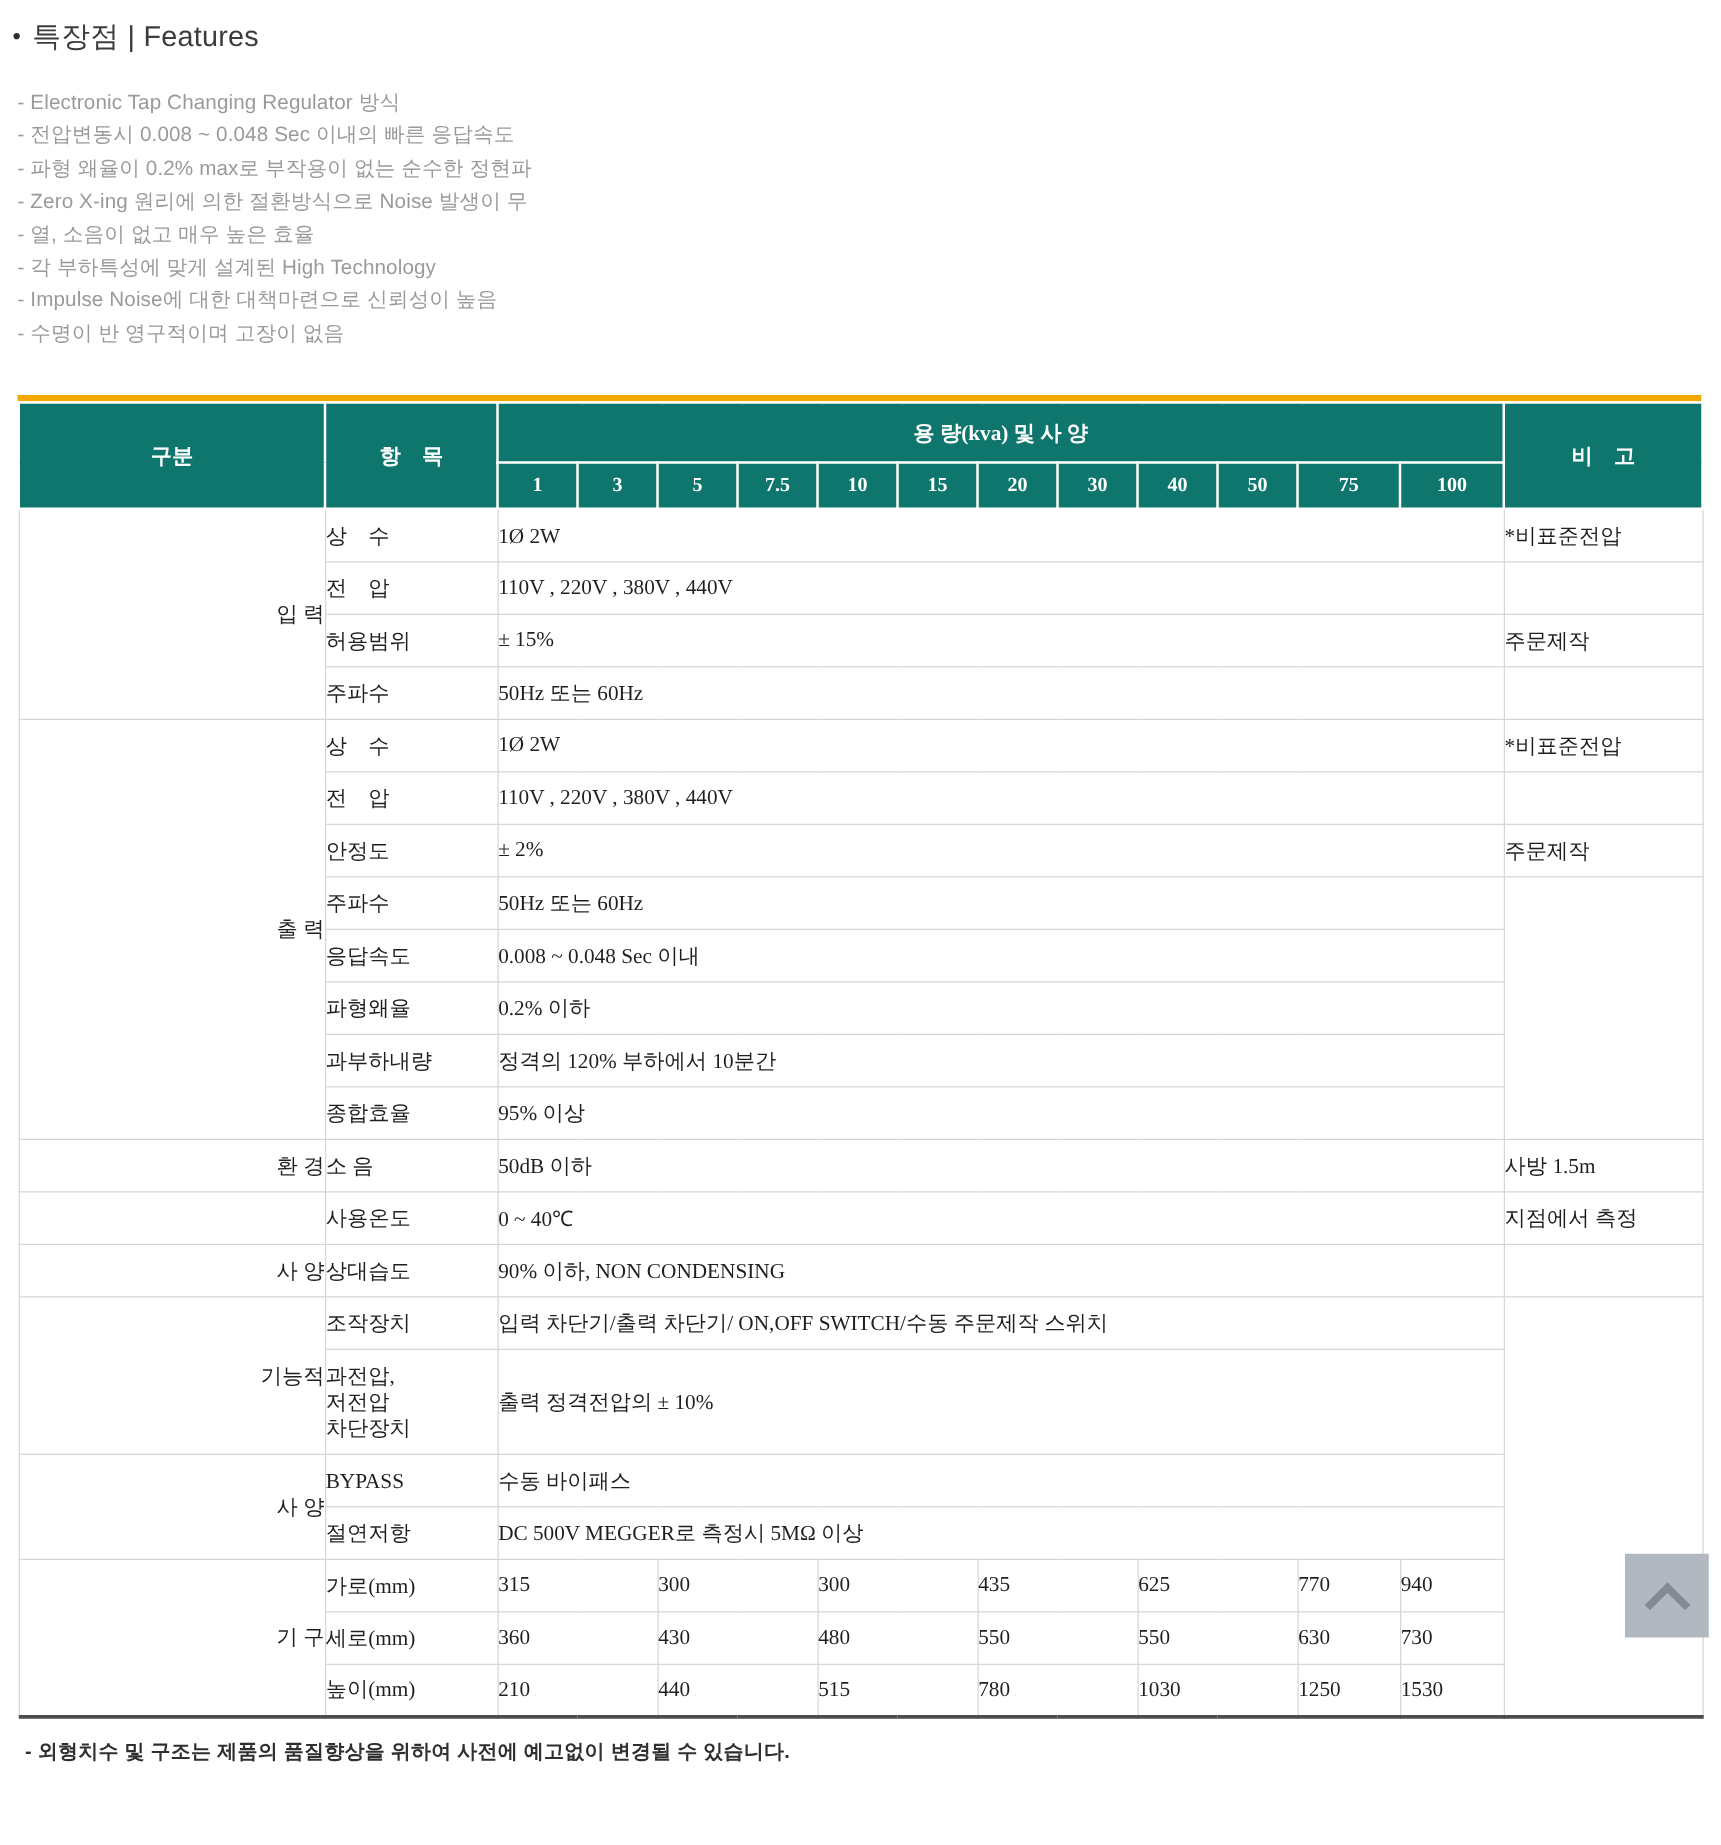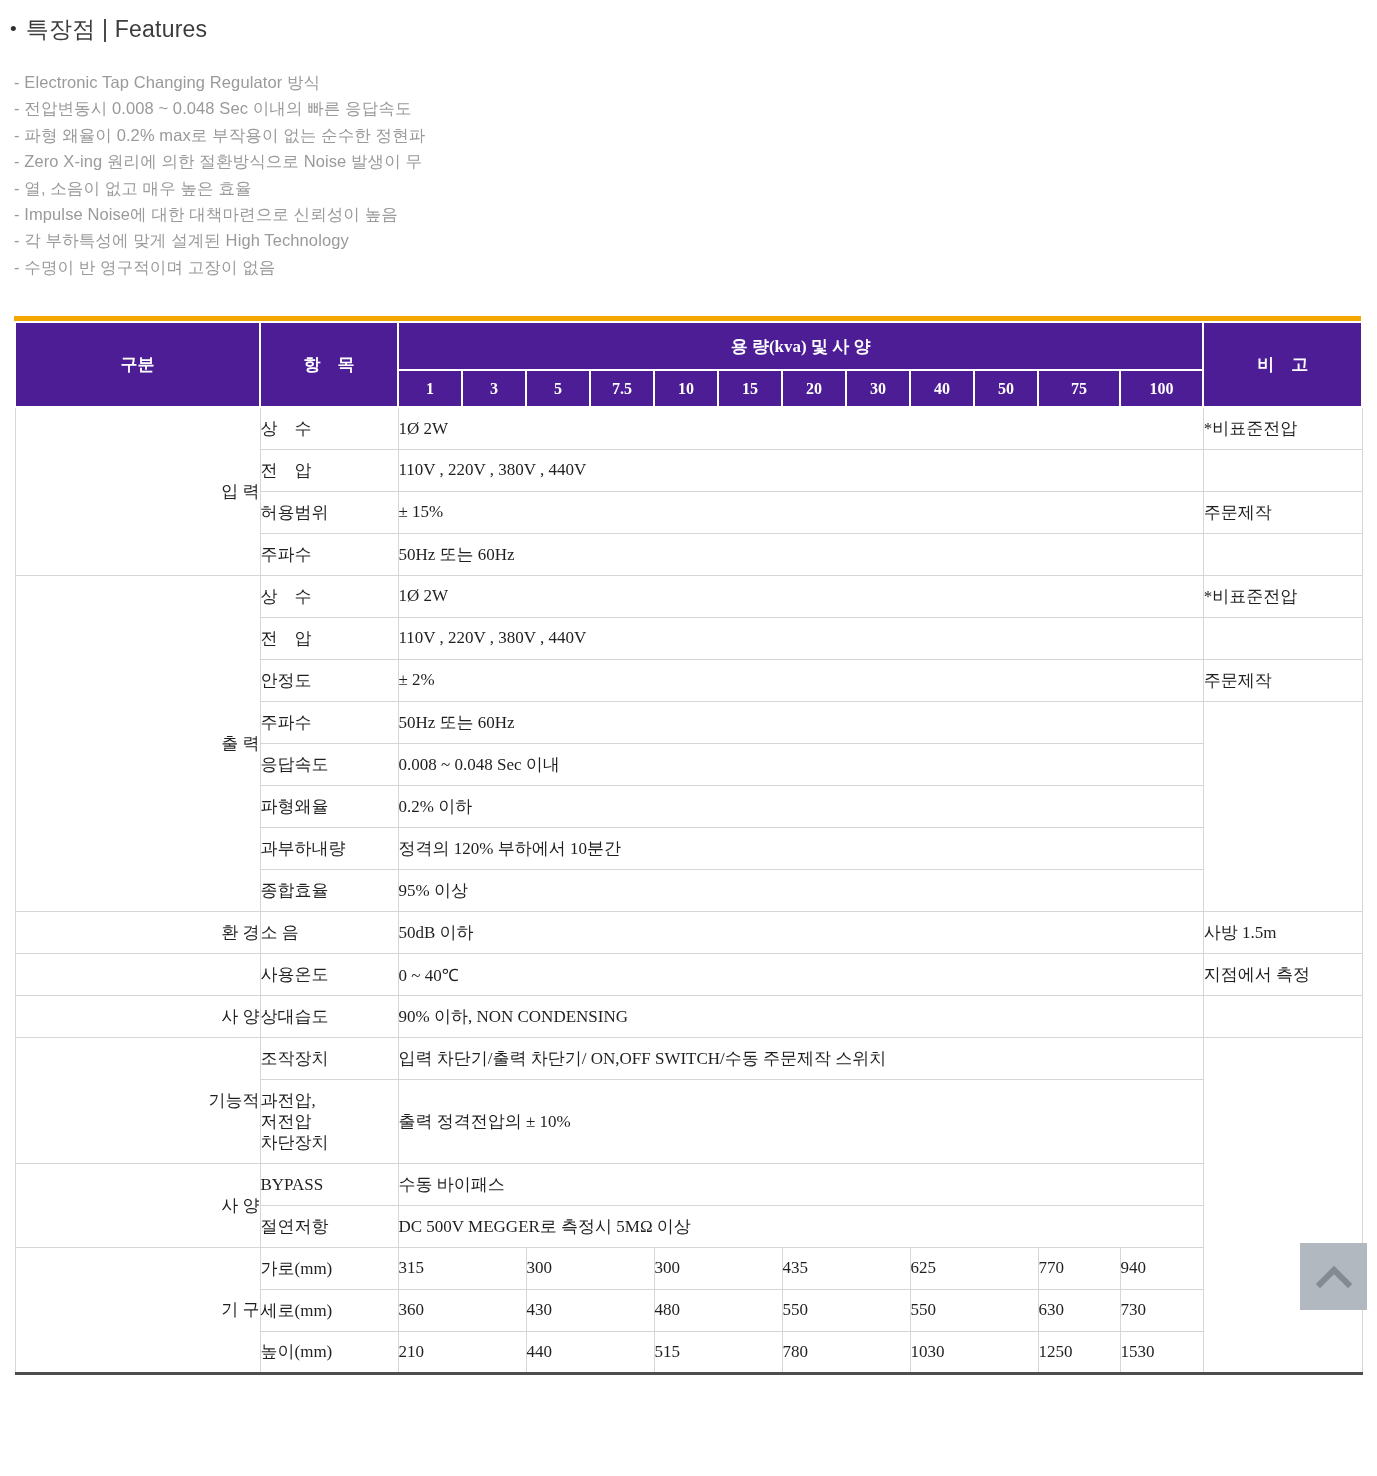--- a/index.html
+++ b/index.html
@@ -32,21 +32,21 @@
   }
   table.spec {
     width:1347px; border-collapse:collapse; table-layout:fixed;
     border-left:1px solid #b5b5b5; border-right:1px solid #b5b5b5;
     border-bottom:3px solid #4d4d4d;
   }
   table.spec th, table.spec td { vertical-align:middle; }
 
   
   tr.hrow1 th, tr.hrow2 th {
-    background:#4c1d95; color:#ffffff;
+    background:#0f766e; color:#ffffff;
     font-family:"Liberation Serif", serif;
     font-weight:bold; font-size:17px;
     border:2px solid #ffffff;
     text-align:center; white-space:pre-wrap;
   }
   tr.hrow1 th { height:48px; }
   tr.hrow2 th { height:37px; font-size:16px; }
 
   
   table.spec td {
@@ -81,22 +81,22 @@
 <body>
 
 <div class="section-title"><span class="bullet">•</span><span>특장점 | Features</span></div>
 
 <ul class="features">
   <li>- Electronic Tap Changing Regulator 방식</li>
   <li>- 전압변동시 0.008 ~ 0.048 Sec 이내의 빠른 응답속도</li>
   <li>- 파형 왜율이 0.2% max로 부작용이 없는 순수한 정현파</li>
   <li>- Zero X-ing 원리에 의한 절환방식으로 Noise 발생이 무</li>
   <li>- 열, 소음이 없고 매우 높은 효율</li>
+  <li>- 각 부하특성에 맞게 설계된 High Technology</li>
   <li>- Impulse Noise에 대한 대책마련으로 신뢰성이 높음</li>
-  <li>- 각 부하특성에 맞게 설계된 High Technology</li>
   <li>- 수명이 반 영구적이며 고장이 없음</li>
 </ul>
 
 <div class="table-wrap">
 <table class="spec">
   <colgroup>
     <col style="width:245px">
         <col style="width:138px">
     <col style="width:64px">
         <col style="width:64px">
@@ -265,19 +265,20 @@
     <td class="val" colspan="2">780</td>
     <td class="val" colspan="2">1030</td>
     <td class="val">1250</td>
     <td class="val">1530</td>
   </tr>
 </tbody>
     </table>
 </div>
 
 <div class="footnotes">
+  <div>- 외형치수 및 구조는 제품의 품질향상을 위하여 사전에 예고없이 변경될 수 있습니다.</div>
 </div>
 
 <div class="scroll-top">
   <svg width="38" height="24" viewBox="0 0 38 24">
     <polyline points="5,19 19,5 33,19" fill="none" stroke="#838a92" stroke-width="6" stroke-linecap="square"></polyline>
   </svg>
 </div>
 
 </body></html>

